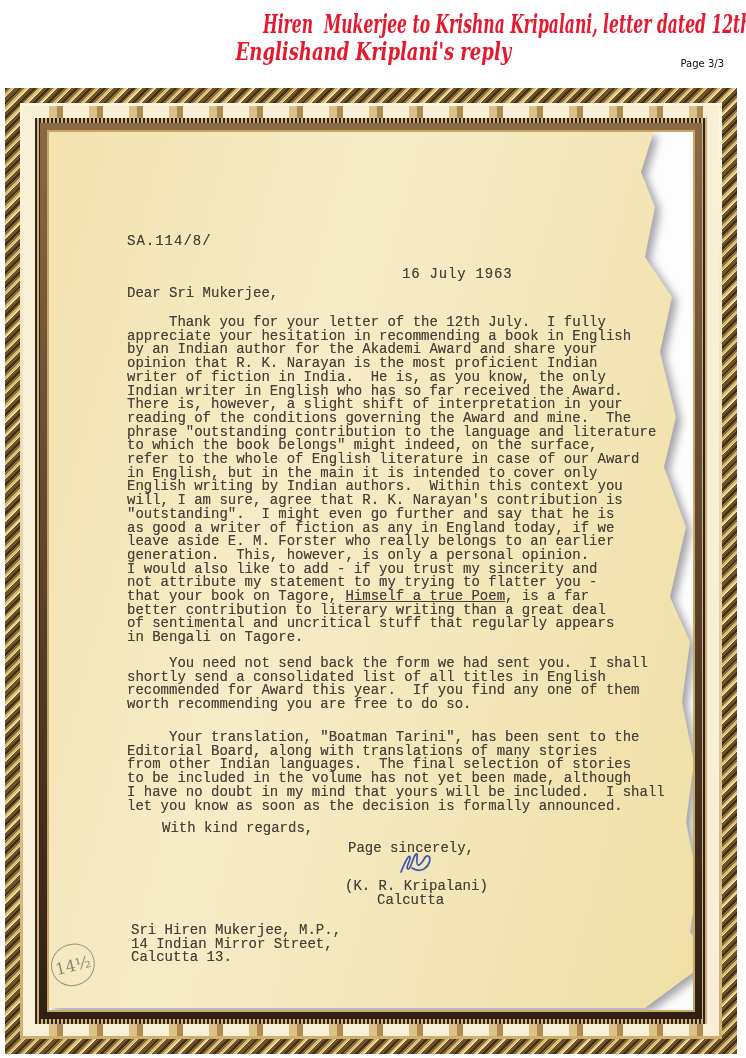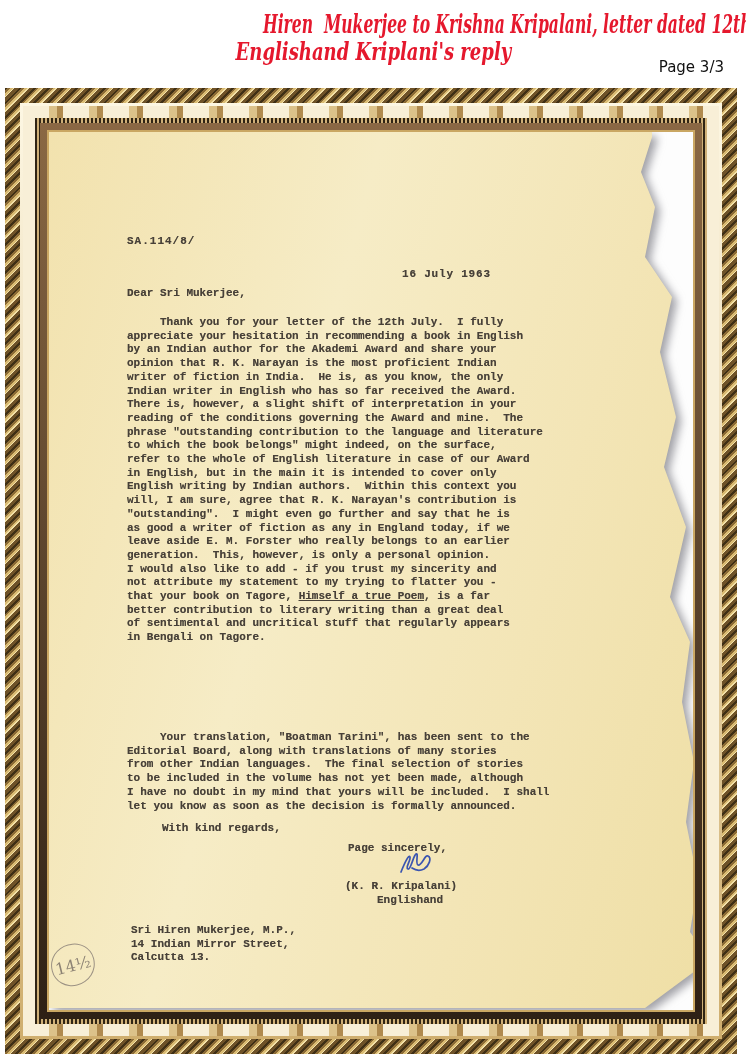--- a/index.html
+++ b/index.html
@@ -6,21 +6,21 @@
   html,body { width:746px; height:1058px; background:#ffffff; overflow:hidden;
     font-family:"Liberation Sans", sans-serif; }
   .stage { position:relative; width:746px; height:1058px; background:#fff; }
 
   
   .header { position:absolute; left:0; top:0; width:746px; height:88px; text-align:center; }
   .title-line { display:inline-block; white-space:pre; color:#e5182d;
     font-family:"DejaVu Serif", serif; font-style:italic; font-weight:600; }
   .title-line1 { font-size:26px; transform:scaleX(0.60); transform-origin:center; margin-top:9px; }
   .title-line2 { font-size:25px; transform:scaleX(0.72); transform-origin:center; margin-top:-2px; }
-  .page-indicator { position:absolute; right:22px; top:58px; font-size:15px; color:#101010;
+  .page-indicator { position:absolute; right:22px; top:58px; font-size:10px; color:#101010;
     font-family:"DejaVu Sans", "Liberation Sans", sans-serif; }
 
   
   .frame { position:absolute; left:5px; top:88px; width:732px; height:966px;
     border:15px solid #8a6a35;
     border-image: repeating-linear-gradient(135deg,#3f2f15 0 2px,#8a6a35 2px 4px,#d9ba72 4px 6px,#f2e0a8 6px 7px,#6e5228 7px 10px) 15; }
   .f2 { width:100%; height:100%; border:3px solid #e8d6a6;
     border-image: linear-gradient(180deg,#fdf7e3,#cfae6e) 3; }
   .f3 { width:100%; height:100%; border:12px solid #dcc28a;
     border-image: repeating-linear-gradient(90deg,#f8efd7 0 26px,#dcc28a 26px 34px,#b08a4e 34px 40px) 12; }
@@ -36,21 +36,21 @@
   .paper { position:absolute; inset:0;
     background:linear-gradient(105deg,#f2e2ae 0%,#f6ecc6 38%,#f3e5b6 70%,#efdfa6 100%);
     clip-path: polygon(0 0, 603px 0, 603px 5px, 592px 40px, 606px 75px, 596px 125px,
       623px 165px, 611px 220px, 627px 285px, 615px 335px, 637px 395px, 621px 465px,
       641px 510px, 633px 570px, 645px 630px, 637px 690px, 649px 750px, 641px 800px,
       661px 828px, 596px 876px, 0 876px); }
 
   
   .type { position:absolute; white-space:pre; color:#474038;
     font-family:"Liberation Mono","DejaVu Sans Mono", monospace;
-    font-size:11px; line-height:13.7px; text-shadow:0 0 0.5px rgba(70,64,56,0.55);font-weight:bold; }
+    font-size:14px; line-height:13.7px; text-shadow:0 0 0.5px rgba(70,64,56,0.55); }
   .type u { text-underline-offset:1px; }
   .ref { letter-spacing:1px; }
   .date { letter-spacing:0.8px; }
 
   
   .signature { position:absolute; left:346px; top:716px; width:44px; height:30px; }
 
   
   .annot { position:absolute; left:2px; top:812px; width:44px; height:42px;
     border:1.5px solid #9b9183; border-radius:50% 46% 52% 48%;
@@ -102,39 +102,43 @@
 as good a writer of fiction as any in England today, if we
 leave aside E. M. Forster who really belongs to an earlier
 generation.  This, however, is only a personal opinion.
 I would also like to add - if you trust my sincerity and
 not attribute my statement to my trying to flatter you -
 that your book on Tagore, <u>Himself a true Poem</u>, is a far
 better contribution to literary writing than a great deal
 of sentimental and uncritical stuff that regularly appears
 in Bengali on Tagore.</div>
 
+          <div class="type" style="left:78px; top:525px;">     You need not send back the form we had sent you.  I shall
+shortly send a consolidated list of all titles in English
+recommended for Award this year.  If you find any one of them
+worth recommending you are free to do so.</div>
 
           <div class="type" style="left:78px; top:599px;">     Your translation, "Boatman Tarini", has been sent to the
 Editorial Board, along with translations of many stories
 from other Indian languages.  The final selection of stories
 to be included in the volume has not yet been made, although
 I have no doubt in my mind that yours will be included.  I shall
 let you know as soon as the decision is formally announced.</div>
 
           <div class="type" style="left:113px; top:690px;">With kind regards,</div>
 
           <div class="type" style="left:299px; top:710px;">Page sincerely,</div>
 
           <svg class="signature" viewBox="0 0 44 30">
             <path d="M6,24 C10,14 14,6 15,9 C16,12 10,20 13,21 C16,22 18,8 21,6
                      C24,4 20,16 23,17 C27,18 30,6 33,8 C37,10 34,18 29,21 C25,23 20,22 17,20" fill="none" stroke="#3b55b0" stroke-width="1.7" stroke-linecap="round"></path>
           </svg>
 
           <div class="type" style="left:296px; top:748px;text-align:right;">(K. R. Kripalani)</div>
-          <div class="type" style="left:328px; top:762px;">Englishand</div>
+          <div class="type" style="left:328px; top:762px;">Calcutta</div>
 
           <div class="type" style="left:82px; top:792px;">Sri Hiren Mukerjee, M.P.,
 14 Indian Mirror Street,
 Calcutta 13.</div>
 
           <div class="annot">14½</div>
 
         </div>
        </div>
       </div>

